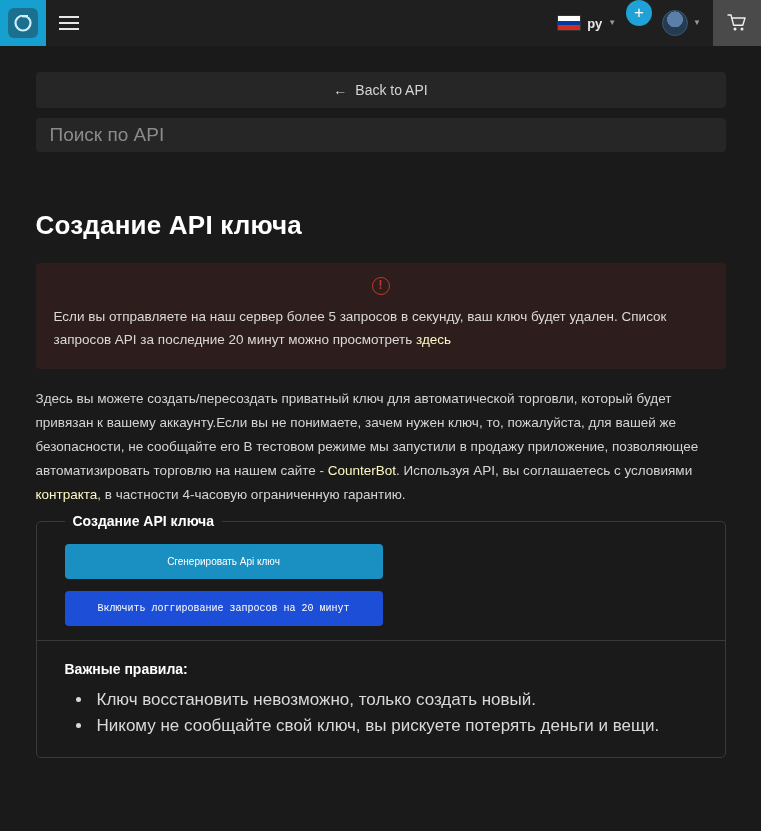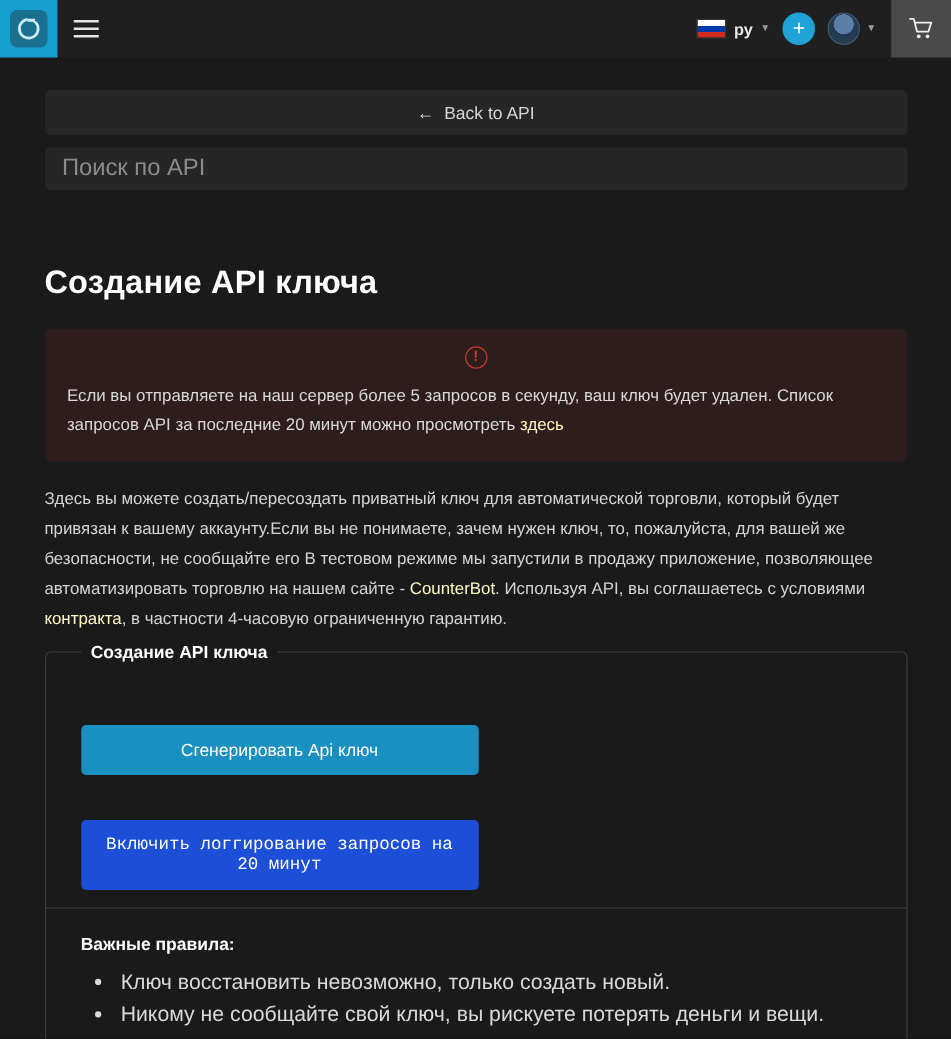--- a/index.html
+++ b/index.html
@@ -51,21 +51,20 @@
   }
   .burger span {
     display: block;
     width: 20px;
     height: 2px;
     background: #e6e6e6;
   }
   .topbar-spacer { flex: 1 1 auto; }
   .topbar-right {
     display: flex;
-    align-items: center;
     gap: 10px;
     padding-right: 0;
   }
   .lang {
     display: flex;
     align-items: center;
     gap: 6px;
     color: #e9e9e9;
     font-size: 13px;
     font-weight: bold;
@@ -223,27 +222,26 @@
     font-weight: bold;
     font-size: 14px;
     margin-bottom: 14px;
   }
   .btn {
     display: block;
     width: 318px;
     border: 0;
     border-radius: 4px;
     color: #ffffff;
-    font-size: 14px;
+    font-size: 10px;
     font-family: "Liberation Sans", sans-serif;
     padding: 12px 10px;
     cursor: pointer;
     text-align: center;
     margin-bottom: 12px;
-    margin-top: 36px;
   }
   .btn-primary { background: #1a8fc1; }
   .btn-secondary { background: #1d4ed8; font-family: Liberation Mono, monospace; }
 
   .divider {
     height: 1px;
     background: #3a3a3a;
     margin: 14px -28px 0 -28px;
   }
   .rules-title {

